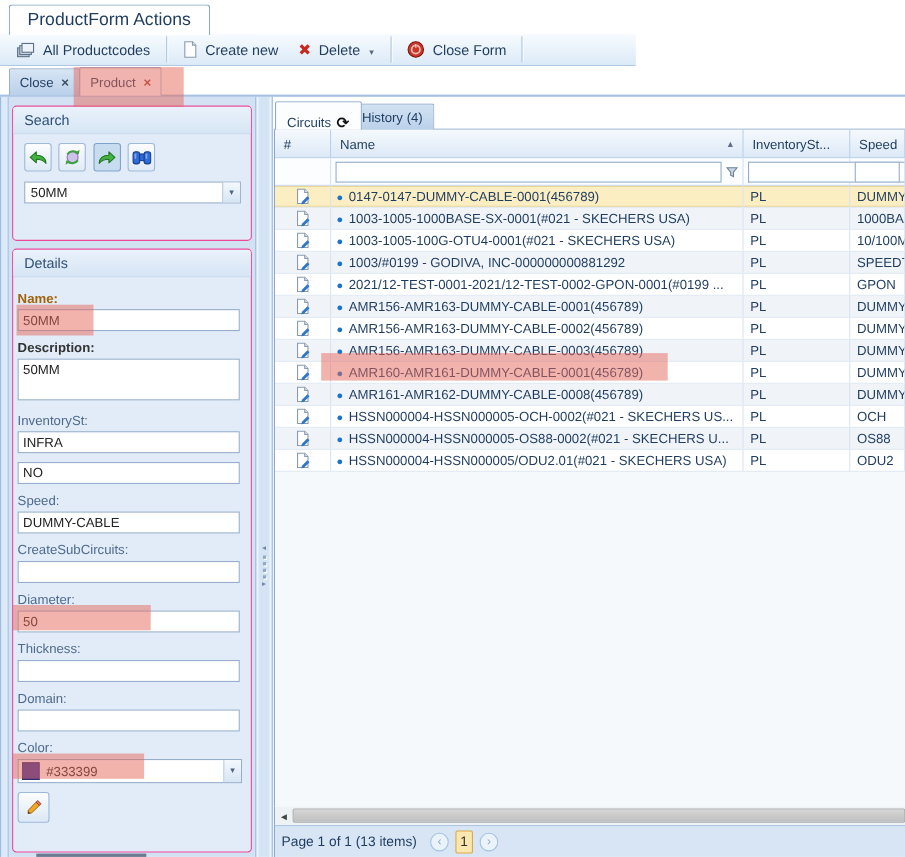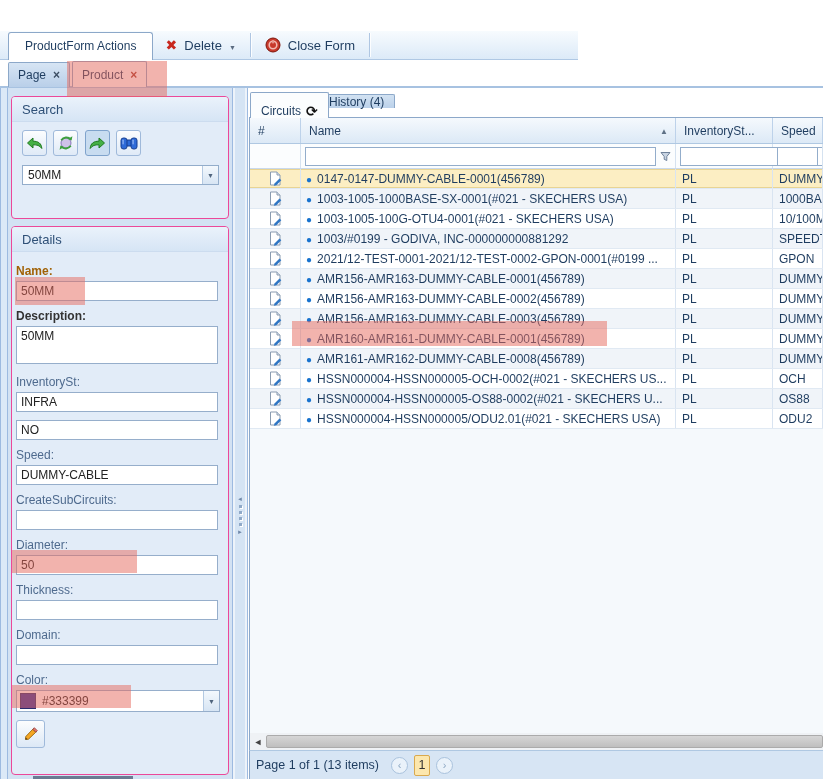--- a/index.html
+++ b/index.html
@@ -3,21 +3,21 @@
 <meta charset="utf-8">
 <style>
   * { margin:0; padding:0; box-sizing:border-box; }
   html,body { background:#fff; }
   body { font-family:"Liberation Sans","DejaVu Sans",sans-serif; font-size:12px; color:#1E3C5F; }
   #app { position:relative; width:823px; height:779px; overflow:hidden; background:#fff; }
 
   
   .ribbon-tab { position:absolute; left:8px; top:4px; height:28px; padding:0 16px;
     background:#fff; border:1px solid #8CA8C9; border-bottom:none; border-radius:3px 3px 0 0;
-    line-height:27px; color:#1E3C5F; font-size:12px; z-index:3;margin-top:28px; }
+    line-height:27px; color:#1E3C5F; font-size:16px; z-index:3; }
   .toolbar { position:absolute; left:0; top:31px; width:578px; height:29px;
     background:linear-gradient(#F7FBFE,#DCEAF8); border-bottom:1px solid #AFC8E4;
     display:flex; align-items:center; padding-left:6px; z-index:2; }
   .tb-btn { display:flex; align-items:center; gap:7px; padding:0 9px; height:26px;
     border-radius:3px; color:#1E3C5F; font-size:13px; cursor:default;justify-content:space-between; }
   .tb-sep { width:1px; height:24px; background:#AFC6E2; box-shadow:1px 0 0 rgba(255,255,255,.85); margin:0 5px; }
   .caret::before { content:"▼"; font-size:7px; color:#5A6B80; }
   .x-glyph { color:#C8281E; font-weight:bold; font-size:14px; line-height:14px; }
 
   
@@ -77,21 +77,21 @@
     box-shadow:inset 2px 0 0 #EDF3FA, inset -2px 0 0 #EDF3FA; }
   .grip { position:absolute; left:0; right:0; top:408px; display:flex; flex-direction:column; align-items:center; gap:3px; }
   .grip .arr { font-size:6px; color:#6E87A8; line-height:6px; }
   .grip .dot { width:3px; height:3px; background:#8FA9C8; box-shadow:1px 1px 0 #fff; }
 
   
   .grid-top-border { position:absolute; left:249px; top:117px; width:574px; height:1px; background:#8CA8C9; }
   .gtab { position:absolute; display:flex; align-items:center; gap:5px; padding:0 10px;
     border:1px solid #8CA8C9; border-bottom:none; border-radius:2px 2px 0 0; font-size:12px; }
   .gtab-circuits { left:250px; top:92px; height:26px; background:#FBFDFE; z-index:2;align-items:flex-end; }
-  .gtab-history { left:318px; top:94px; height:14px; background:linear-gradient(#D2E2F2,#BBD1EA); }
+  .gtab-history { left:318px; top:94px; height:24px; background:linear-gradient(#D2E2F2,#BBD1EA); }
   .refresh-glyph { font-size:14px; font-weight:bold; color:#111; line-height:14px; }
 
   .grid { position:absolute; left:249px; top:118px; width:574px; height:615px;
     border-left:1px solid #8CA8C9; background:#F5F9FC; }
   .grow { display:flex; width:100%; }
   .gh { height:26px; background:linear-gradient(#F5F9FD,#DCE9F6); border-bottom:1px solid #AFC8E2;
     color:#1E3C5F; }
   .gh .cell { display:flex; align-items:center; padding-left:8px; border-right:1px solid #BDD2EA; position:relative; }
   .c-num { width:51px; flex:none; }
   .c-name { width:375px; flex:none; }
@@ -153,40 +153,47 @@
     <div class="tb-btn">
       <svg width="17" height="16" viewBox="0 0 17 16">
         <rect x="1" y="6.5" width="10.5" height="8" fill="#B9C6D9" stroke="#5E7189"></rect>
         <rect x="3" y="4.5" width="10.5" height="8" fill="#D3DEEC" stroke="#5E7189"></rect>
         <rect x="5" y="2.5" width="10.5" height="8" fill="#EDF2F8" stroke="#5E7189"></rect>
       </svg>
       <span>All Productcodes</span>
     </div>
     <div class="tb-sep"></div>
     <div class="tb-btn">
+      <svg width="14" height="16" viewBox="0 0 14 16">
+        <path d="M2 1 L9 1 L12 4 L12 15 L2 15 Z" fill="#FDFDFE" stroke="#8A9BB0"></path>
+        <path d="M9 1 L9 4 L12 4" fill="#E4EBF3" stroke="#8A9BB0"></path>
+      </svg>
+      <span>Create new</span>
+    </div>
+    <div class="tb-btn">
       <span class="x-glyph">✖</span>
       <span>Delete</span>
       <span class="caret"></span>
     </div>
     <div class="tb-sep"></div>
     <div class="tb-btn">
       <svg width="16" height="16" viewBox="0 0 16 16">
         <circle cx="8" cy="8" r="7" fill="#C8392B" stroke="#7E150B"></circle>
         <circle cx="8" cy="8" r="3.8" fill="none" stroke="#F3B8B0" stroke-width="1.6"></circle>
         <rect x="7.2" y="2.2" width="1.6" height="4.2" fill="#C8392B"></rect>
         <rect x="7.3" y="3" width="1.4" height="3.4" fill="#F3B8B0"></rect>
       </svg>
       <span>Close Form</span>
     </div>
     <div class="tb-sep"></div>
   </div>
 
   <div class="tabstrip-line"></div>
   <div class="doc-tab tab-home">
-    <span>Page</span>
+    <span>Close</span>
     <span class="close">×</span>
   </div>
   <div class="doc-tab tab-product">
     <span>Product</span>
     <span class="close">×</span>
   </div>
 
   <div class="left-gutter"></div>
   <div class="left-panel">
 

